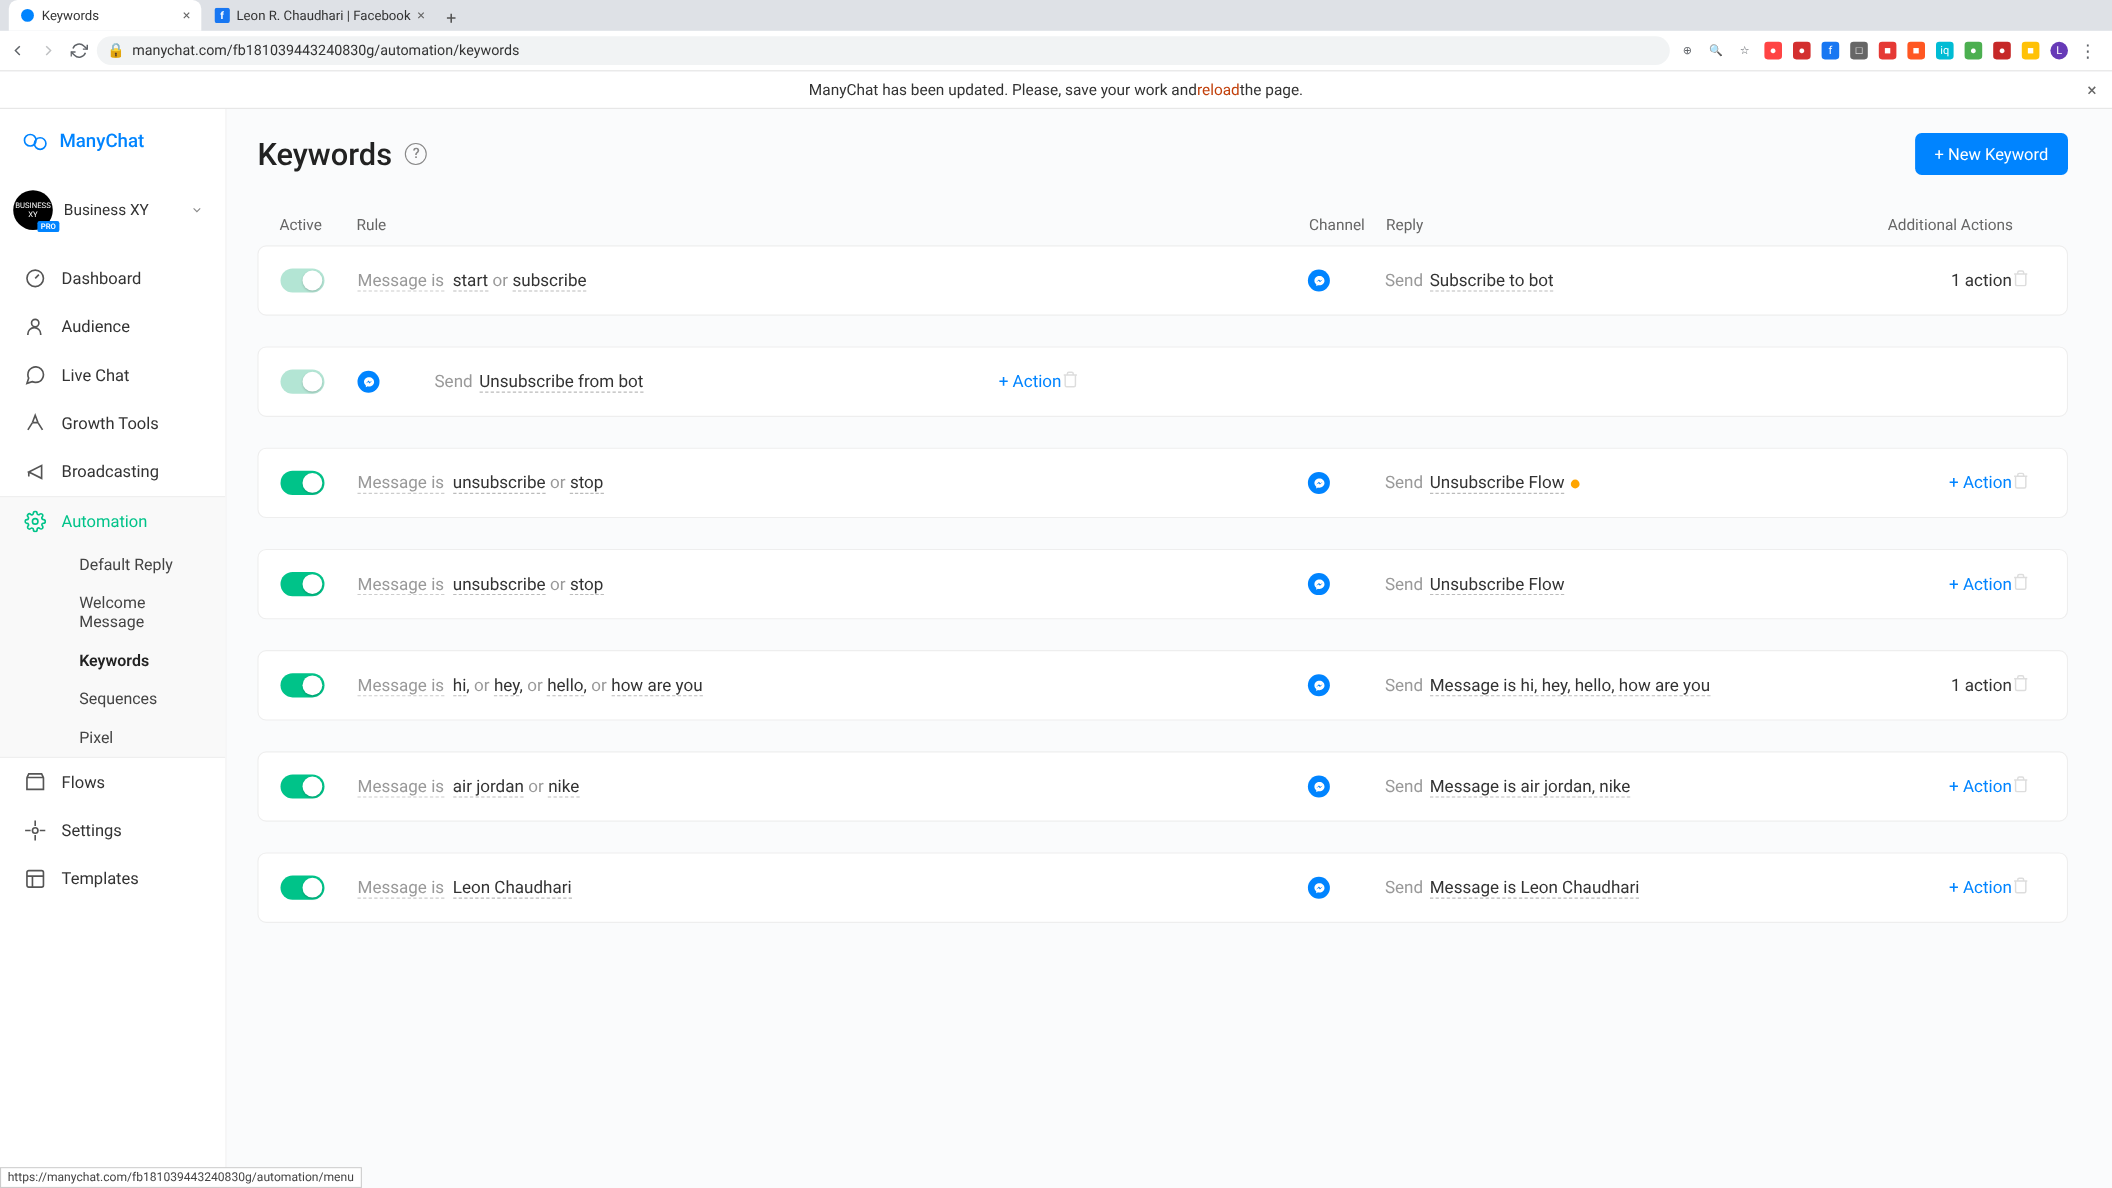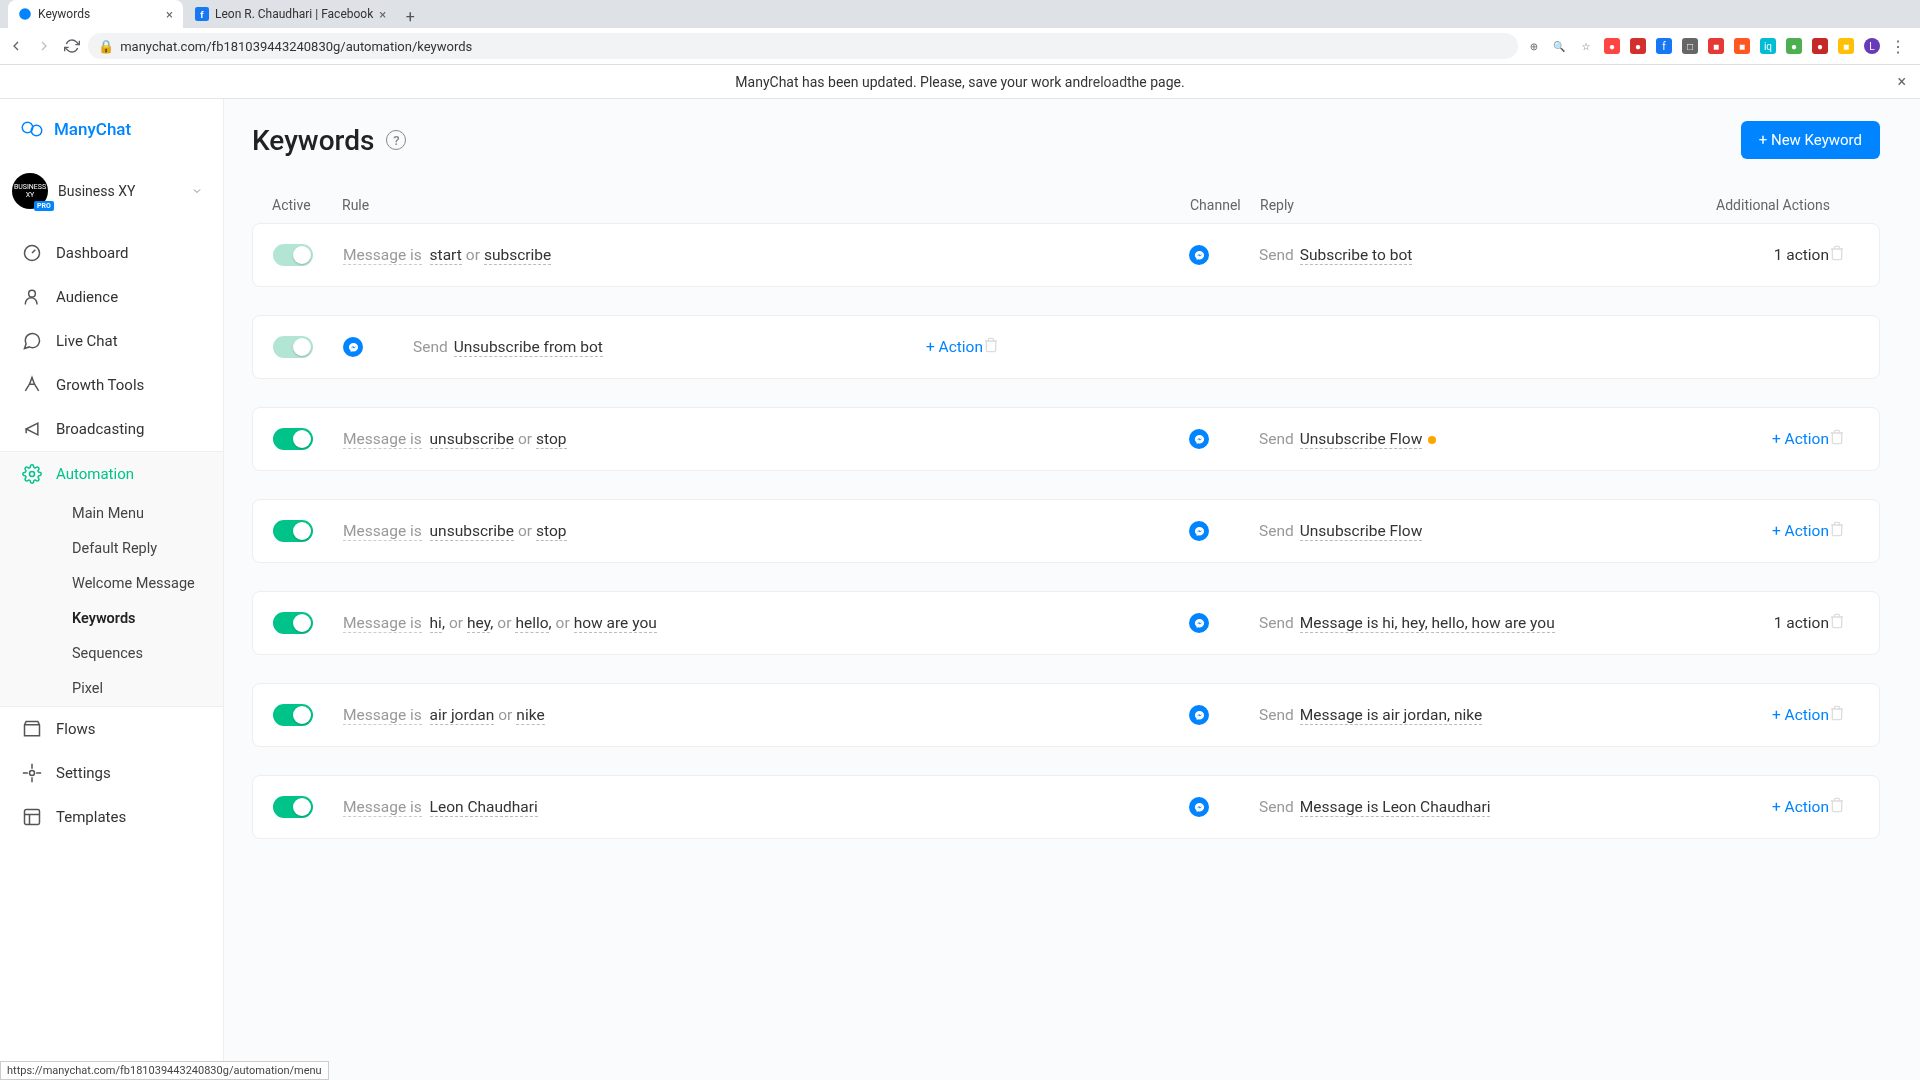--- a/index.html
+++ b/index.html
@@ -15,26 +15,26 @@
 .new-tab-btn { width: 24px; height: 24px; display:flex; align-items:center; justify-content:center; color:#555; font-size: 16px; cursor:pointer;}
 .address-bar-row { background: #fff; height: 37px; display: flex; align-items: center; padding: 0 8px; gap: 8px; border-bottom: 1px solid #ddd; }
 .nav-btns { display: flex; gap: 12px; align-items:center;}
 .nav-ico { width:16px; height:16px; color:#5f6368; display:flex; align-items:center; justify-content:center; cursor:pointer;}
 .address-bar { flex: 1; background: #f1f3f4; border-radius: 14px; height: 26px; display: flex; align-items: center; padding: 0 10px; font-size: 13px; color: #333; gap:6px;}
 .ext-icons { display:flex; gap:10px; align-items:center; padding-right:6px;}
 .ext-ico { width:16px; height:16px; border-radius:3px; display:flex; align-items:center; justify-content:center; font-size:10px; color:#fff; cursor:pointer;}
 
 
 .banner { background: #fff; border-bottom: 1px solid #e5e5e5; height: 34px; display:flex; align-items:center; justify-content:center; font-size:14px; color:#333; position:relative;}
-.banner a { color:#404040; text-decoration:none; }
+.banner a { color:#c2410c; text-decoration:none; }
 .banner .close-banner { position:absolute; right:14px; color:#666; cursor:pointer; font-size:16px;}
 
 
 .app { display: flex; height: calc(100vh - 99px); }
-.sidebar { width: 224px; background: #fff; border-right: 1px solid #eee; overflow-y:auto; display:flex; flex-direction:column;}
+.sidebar { width: 206px; background: #fff; border-right: 1px solid #eee; overflow-y:auto; display:flex; flex-direction:column;}
 .main { flex: 1; background: #fafbfc; overflow-y: auto; }
 
 
 .logo-row { padding: 18px 20px; display:flex; align-items:center; gap:10px;}
 .logo-ico { width:24px; height:24px; }
 .logo-text { color:#0084ff; font-size:17px; font-weight:500;}
 .workspace { padding: 10px 12px; display:flex; align-items:center; gap:10px; margin: 4px 8px 12px 0; cursor:pointer;}
 .ws-avatar { width:36px; height:36px; border-radius:50%; background:#000; color:#fff; font-size:7px; display:flex; align-items:center; justify-content:center; text-align:center; position:relative; flex-shrink:0;}
 .ws-pro { position:absolute; bottom:-2px; left:22px; background:#0084ff; color:#fff; font-size:7px; padding:1px 3px; border-radius:2px; font-weight:600;}
 .ws-name { font-size:14px; color:#333; flex:1;}
@@ -215,21 +215,20 @@
     </div>
 
     <div class="nav-section-wrap">
       <div class="nav-item active">
         <svg class="nav-ico-sb" viewBox="0 0 24 24" fill="none" stroke="currentColor" stroke-width="1.8">
             <circle cx="12" cy="12" r="3"></circle>
             <path d="M19.4 15a1.65 1.65 0 00.33 1.82l.06.06a2 2 0 11-2.83 2.83l-.06-.06a1.65 1.65 0 00-1.82-.33 1.65 1.65 0 00-1 1.51V21a2 2 0 01-4 0v-.09A1.65 1.65 0 009 19.4a1.65 1.65 0 00-1.82.33l-.06.06a2 2 0 11-2.83-2.83l.06-.06a1.65 1.65 0 00.33-1.82 1.65 1.65 0 00-1.51-1H3a2 2 0 010-4h.09A1.65 1.65 0 004.6 9a1.65 1.65 0 00-.33-1.82l-.06-.06a2 2 0 112.83-2.83l.06.06a1.65 1.65 0 001.82.33H9a1.65 1.65 0 001-1.51V3a2 2 0 014 0v.09a1.65 1.65 0 001 1.51 1.65 1.65 0 001.82-.33l.06-.06a2 2 0 112.83 2.83l-.06.06a1.65 1.65 0 00-.33 1.82V9a1.65 1.65 0 001.51 1H21a2 2 0 010 4h-.09a1.65 1.65 0 00-1.51 1z"></path>
           </svg>
         <span>Automation</span>
       </div>
-      <div class="sub-item">Main Menu</div>
       <div class="sub-item">Default Reply</div>
       <div class="sub-item">Welcome Message</div>
       <div class="sub-item active">Keywords</div>
       <div class="sub-item">Sequences</div>
       <div class="sub-item">Pixel</div>
     </div>
 
     <div class="nav-item">
       <svg class="nav-ico-sb" viewBox="0 0 24 24" fill="none" stroke="currentColor" stroke-width="1.8">
           <path d="M3 7h18M3 7v13h18V7M3 7l2-4h14l2 4"></path>

